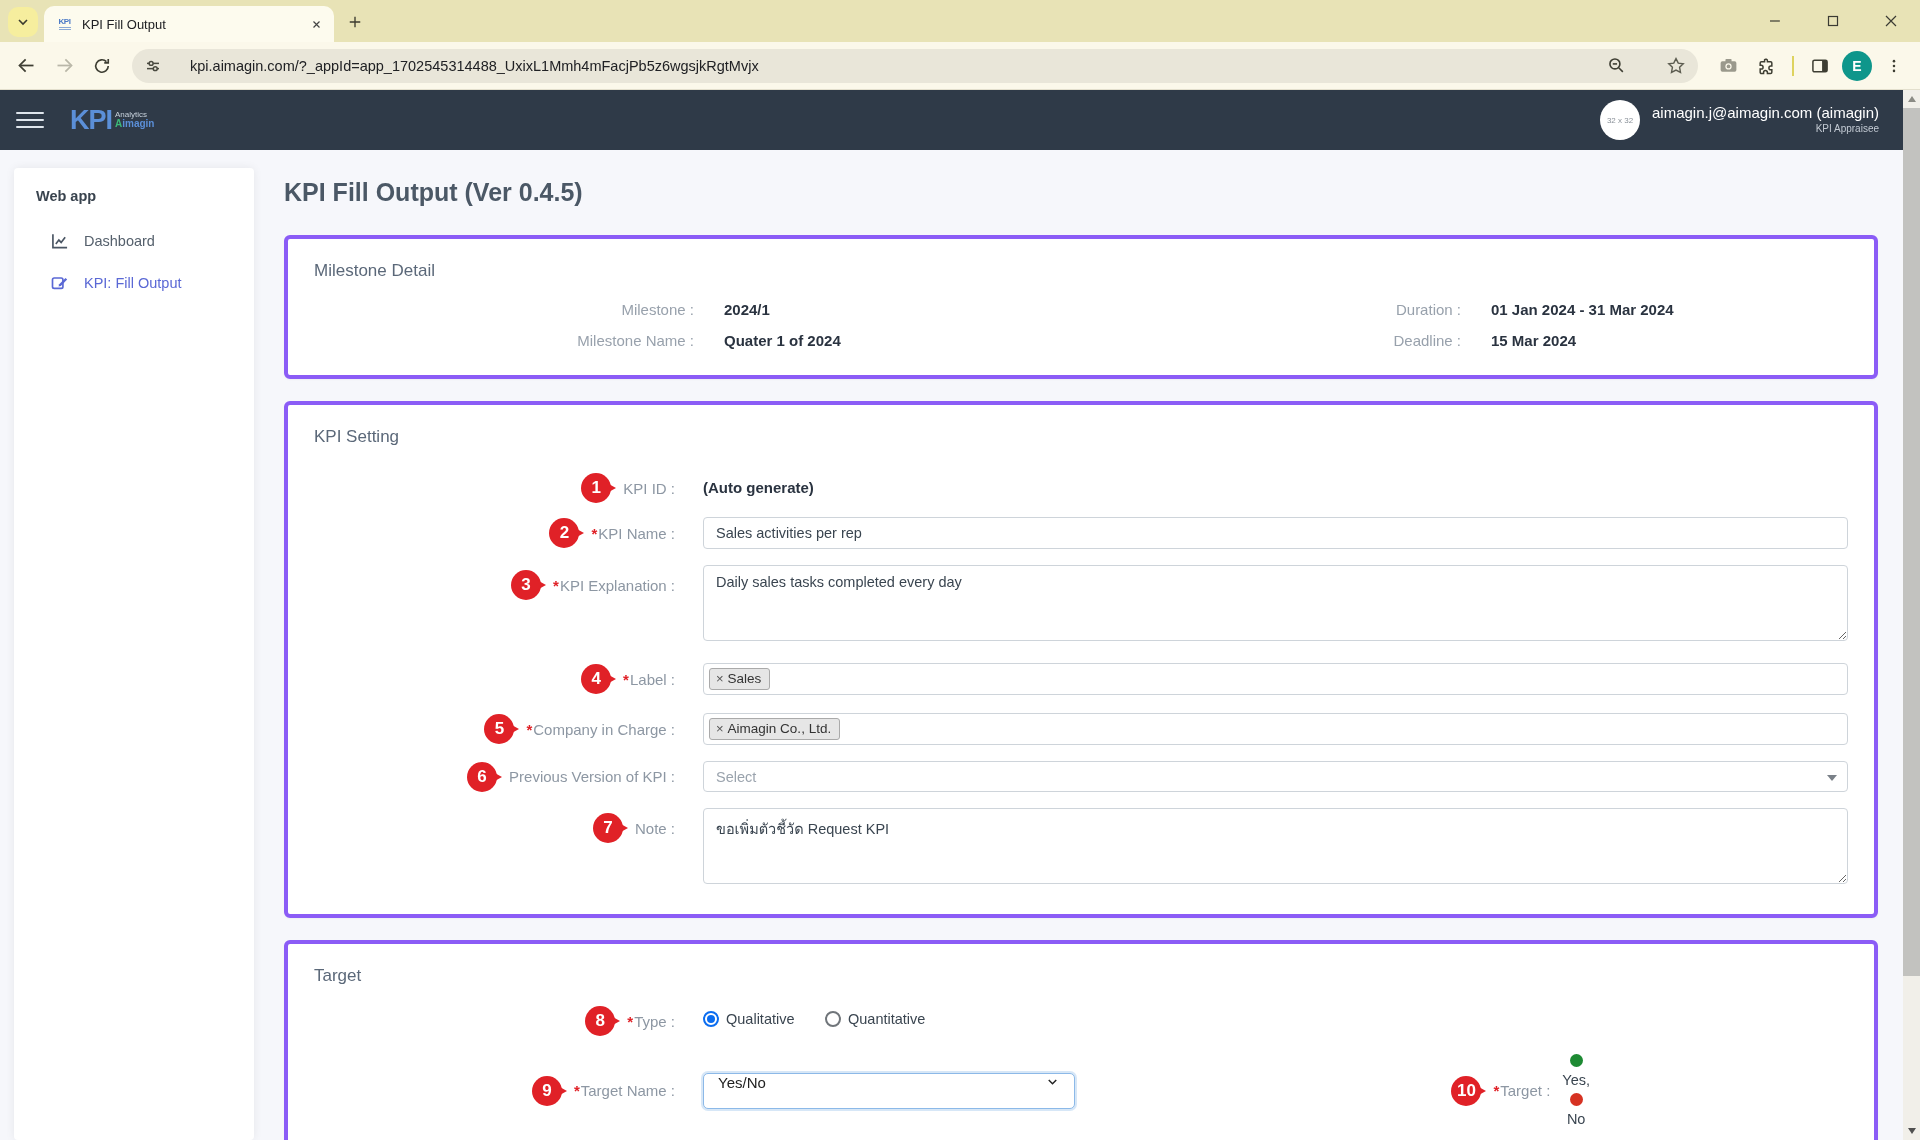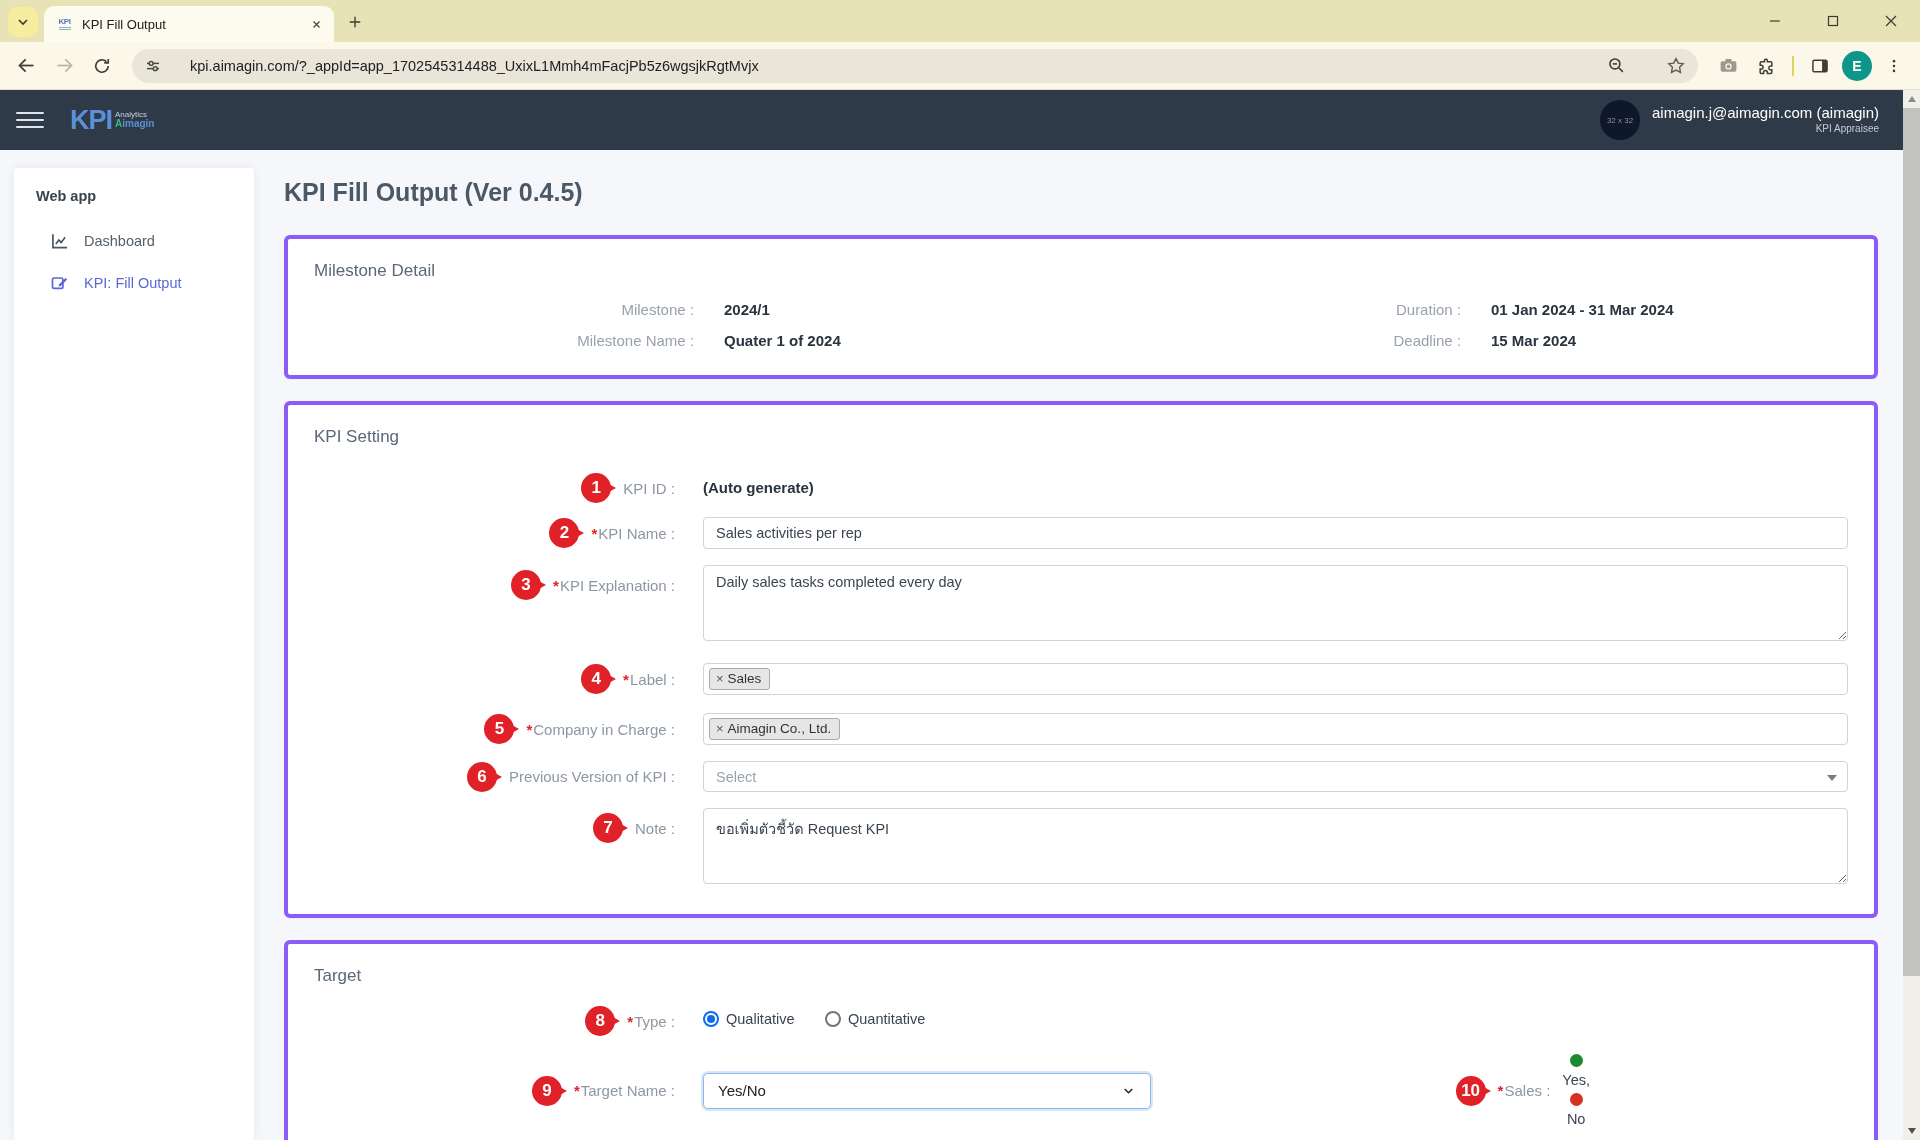--- a/index.html
+++ b/index.html
@@ -36,21 +36,21 @@
   .appheader { height:60px; width:1903px; background:#2f3a48; display:flex; align-items:center; padding:0 24px 0 16px; }
   .hamburger { width:28px; display:flex; flex-direction:column; gap:5px; cursor:pointer; }
   .hamburger b { display:block; height:2px; background:#dfe5ec; border-radius:1px; }
   .logo { display:flex; align-items:center; margin-left:26px; gap:3px; }
   .logo-kpi { font-size:27px; font-weight:bold; color:#5b8fd8; letter-spacing:-1px; }
   .logo-stack { display:flex; flex-direction:column; line-height:1; }
   .logo-analytics { font-size:8px; color:#c8d2dc; }
   .logo-aimagin { display:block; font-size:10px; font-weight:bold; color:#5b8fd8; }
   .logo-aimagin::first-letter { color:#3cb878; }
   .userbox { margin-left:auto; display:flex; align-items:center; gap:12px; }
-  .uavatar { width:40px; height:40px; border-radius:50%; background:#0f172a; color:#8a9199; font-size:8px;
+  .uavatar { width:40px; height:40px; border-radius:50%; background:#ffffff; color:#8a9199; font-size:8px;
     display:flex; align-items:center; justify-content:center;margin-left:32px; }
   .utxt { text-align:right; line-height:1.25; }
   .uemail { color:#ffffff; font-size:15px; }
   .urole { color:#c3cad3; font-size:10px; }
 
   
   .page { position:absolute; top:150px; left:0; right:17px; bottom:0; background:#f6f7fb; display:flex; overflow:hidden; }
   .sidebar { width:240px; min-width:240px; background:#fff; margin:18px 0 0 14px; border-radius:4px;
     box-shadow:0 0 10px rgba(0,0,0,.07); padding:20px 0; height:calc(100% - 18px); }
   .sb-head { font-size:14.5px; font-weight:bold; color:#39434e; padding-left:22px; margin-bottom:16px; }
@@ -101,22 +101,22 @@
   .sel2 .ph { font-size:14.5px; color:#9aa3ad; }
   .sel2 .caret { position:absolute; right:10px; top:13px; width:0; height:0;
     border:5px solid transparent; border-top:6px solid #7a8088; }
 
   
   .radio { width:16px; height:16px; border-radius:50%; position:relative; display:inline-block; }
   .radio.on { border:2px solid #0b6df0; }
   .radio.on::after { content:""; position:absolute; inset:2px; border-radius:50%; background:#0b6df0; }
   .radio.off { border:2px solid #70757a; }
   .ropt { display:inline-flex; align-items:center; gap:7px; font-size:14.5px; color:#3a4550; margin-right:26px; cursor:pointer; }
-  .selectbox { width:448px; height:36px; border:1px solid #8cb9e8; box-shadow:0 0 0 2px rgba(140,185,232,.35);
-    border-radius:5px; background:#fff; display:flex; align-items:center; padding:0 14px; justify-content:space-between; cursor:pointer; }
+  .selectbox { width:372px; height:36px; border:1px solid #8cb9e8; box-shadow:0 0 0 2px rgba(140,185,232,.35);
+    border-radius:5px; background:#fff; display:flex; align-items:flex-start; padding:0 14px; justify-content:space-between; cursor:pointer; }
   .selectbox .val { font-size:15px; color:#222; }
   .legend { display:flex; align-items:center; gap:12px; margin-left:auto; margin-right:258px; }
   .dot { width:13px; height:13px; border-radius:50%; display:inline-block; }
   .dot.g { background:#1d8a33; }
   .dot.r { background:#d63222; }
   .legend-vals { display:flex; align-items:center; gap:5px; font-size:14.5px; color:#3a4550;flex-direction:column; }
 
   
   .scrollbar { position:absolute; top:90px; right:0; bottom:0; width:17px; background:#f1efe9; }
   .sb-up, .sb-down { position:absolute; left:0; width:17px; height:17px; display:flex; align-items:center; justify-content:center; }
@@ -436,21 +436,21 @@
           <div class="selectbox">
             <span class="val">Yes/No</span>
             <span class="icon">
               <svg width="15" height="15" viewBox="0 0 24 24" fill="none" stroke="#222" stroke-width="2.4">
                   <polyline points="6,9.5 12,15.5 18,9.5"></polyline>
                 </svg>
             </span>
           </div>
           <div class="legend">
             <span class="badge">10</span>
-            <span class="flabel req">Sales :</span>
+            <span class="flabel req">Target :</span>
             <span class="legend-vals">
               <span class="dot g"></span>
               <span>Yes,</span>
               <span class="dot r"></span>
               <span>No</span>
             </span>
           </div>
         </div>
       </section>
 

